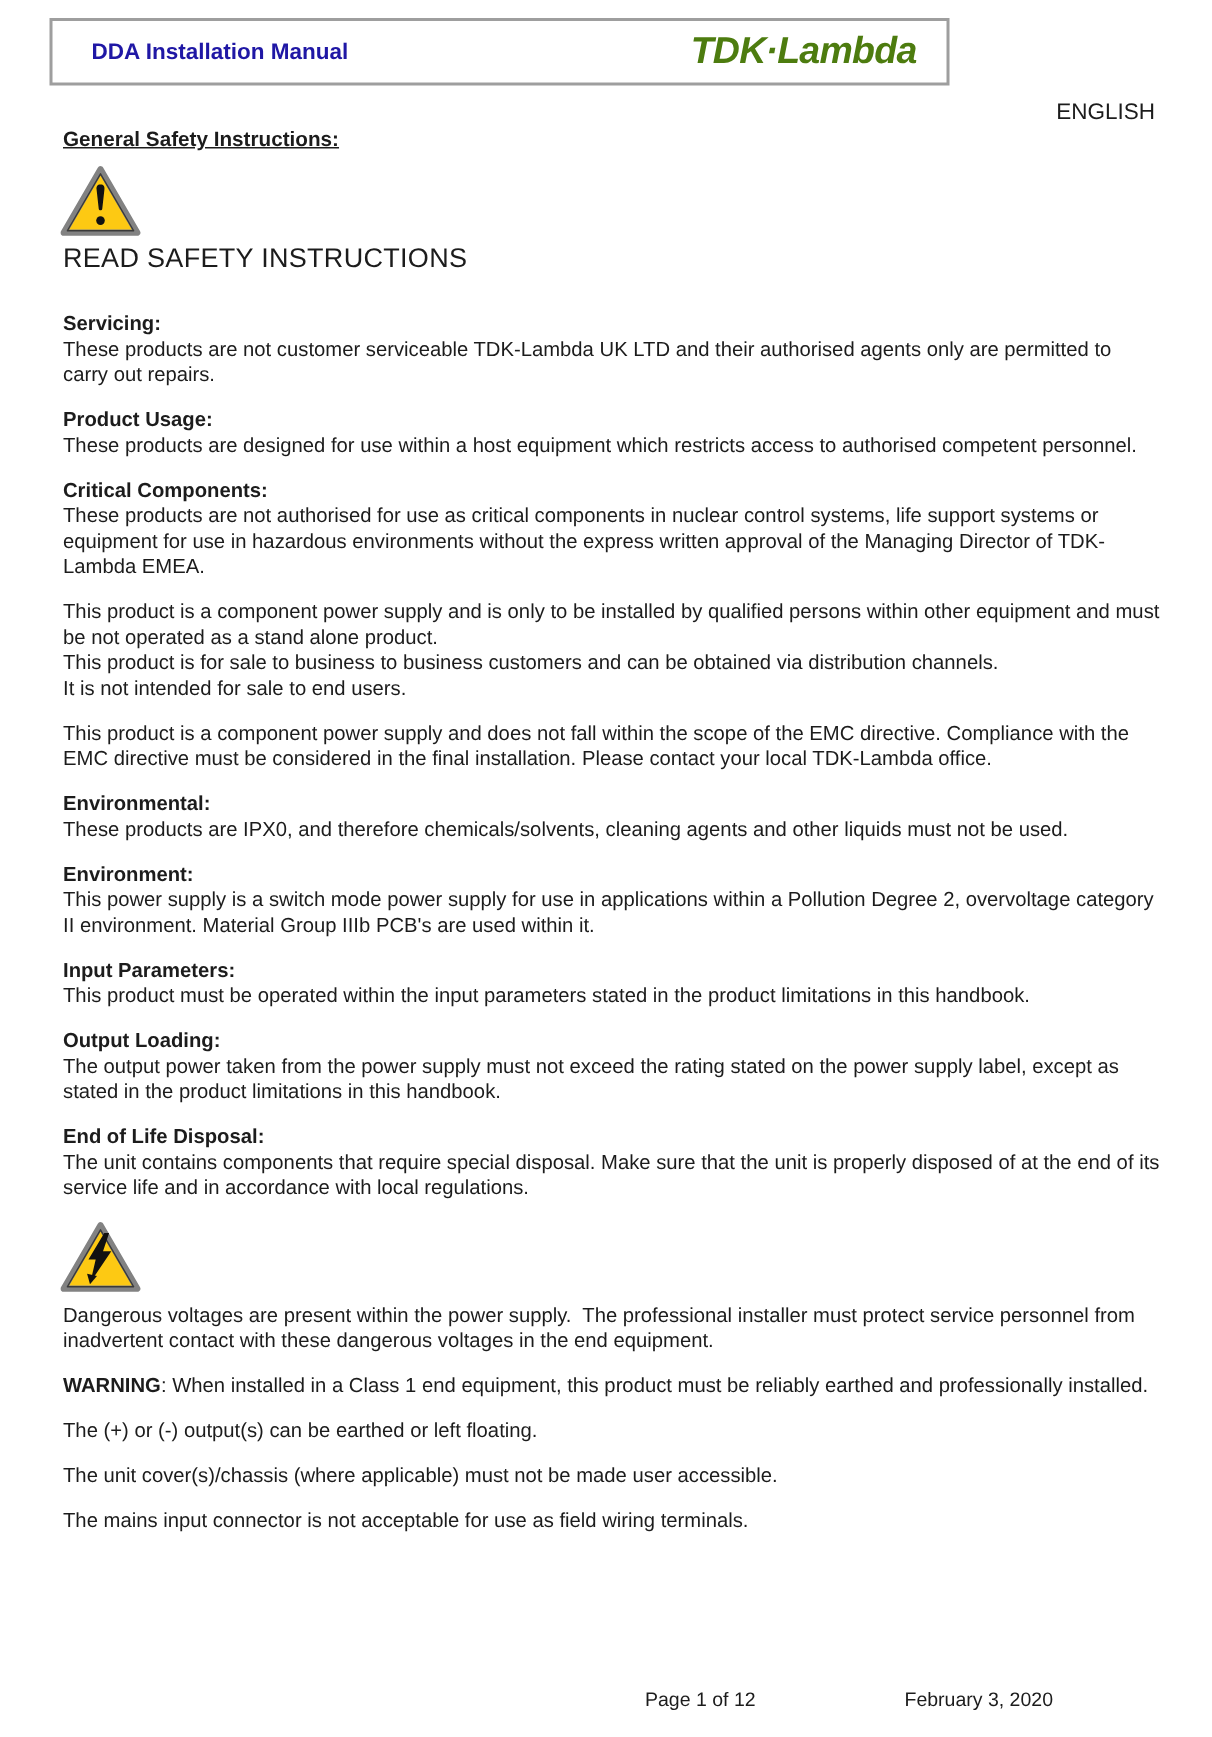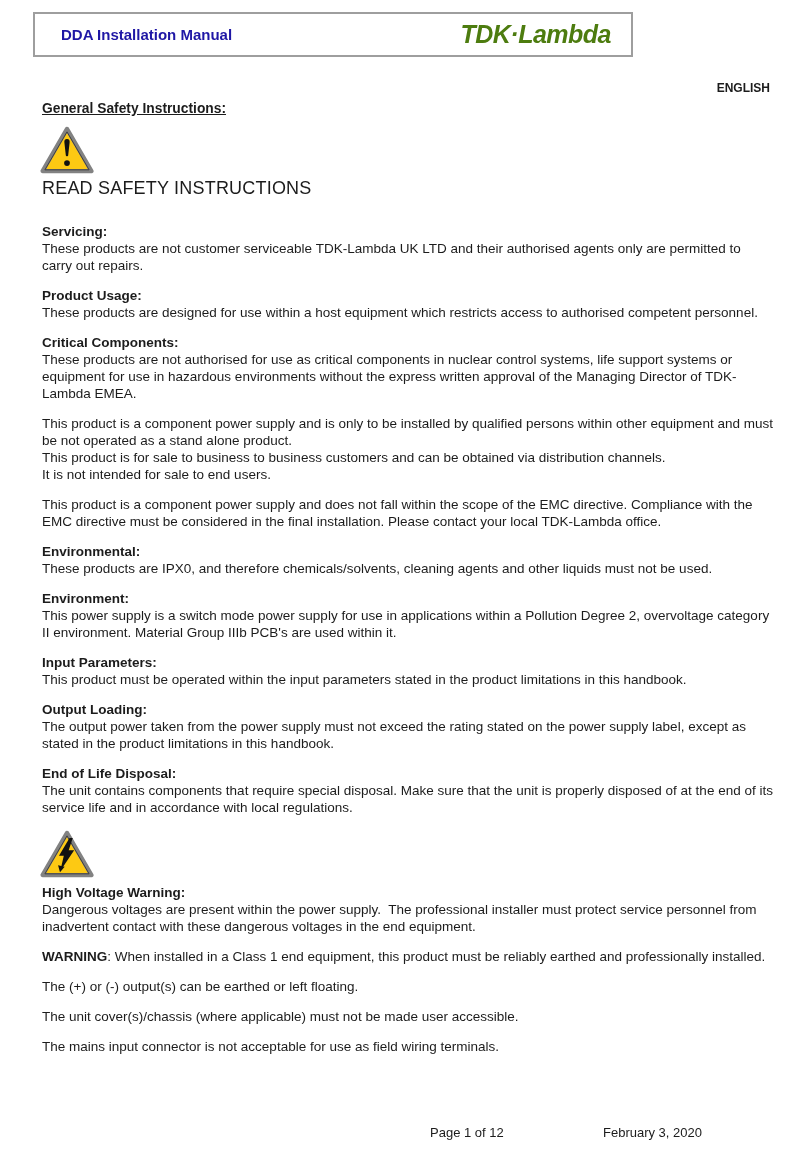--- a/index.html
+++ b/index.html
@@ -13,26 +13,26 @@
     position:absolute;top:12px;left:33px;width:600px;height:45px;
     border:2px solid #9e9e9e;box-sizing:border-box;
     display:flex;align-items:center;justify-content:space-between;
     padding:0 20px 0 26px;background:#ffffff;
   }
   .header-title{font-weight:bold;font-size:15px;}
   .header-logo{
     font-weight:bold;font-style:italic;font-size:25px;letter-spacing:-0.5px;
   }
   .english-label{
-    position:absolute;top:80px;right:38px;font-weight:bold;font-size:12px;
+    position:absolute;top:66px;right:38px;font-weight:normal;font-size:15px;
   }
   
   .content{position:absolute;top:84px;left:42px;width:732px;}
   .main-heading{
-    font-weight:bold;text-decoration:underline;margin:16px 0 8px 0;font-size:13.8px;
+    font-weight:bold;text-decoration:underline;margin:0 0 8px 0;font-size:13.8px;
   }
   .icon-wrap{margin:4px 0 5px -2px;width:56px;height:50px;}
   .icon-wrap svg{display:block;}
   .caption{margin:0 0 26px 0;font-size:18px;letter-spacing:0.2px;}
   .block{margin:0 0 13px 0;}
   .heading{font-weight:bold;}
   .line{min-height:17px;}
   
   .footer{position:absolute;top:1124px;left:0;width:740px;height:20px;font-size:13px;}
   .footer-page{position:absolute;left:430px;top:0;}
@@ -102,21 +102,20 @@
       </div>
       <div class="icon-wrap">
         <svg width="54" height="50" viewBox="0 0 64 58">
           <path d="M32 4 L61 54 H3 Z" fill="#fdc913" stroke="#828282" stroke-width="5" stroke-linejoin="round"></path>
           <path d="M32 7.5 L58.2 52.5 H5.8 Z" fill="none" stroke="#3a3a3a" stroke-width="1.1" stroke-linejoin="round"></path>
           <polygon points="35,10 22.5,31 28.2,31 24,49 40.5,24.5 34,24.5 38.8,10" fill="#111"></polygon>
           <polygon points="23.7,50.5 29.2,44 21.4,42.2" fill="#111"></polygon>
         </svg>
       </div>
       <div class="block">
-        <div class="heading">High Voltage Warning:</div>
         <div class="line">Dangerous voltages are present within the power supply.&nbsp; The professional installer must protect service personnel from inadvertent contact with these dangerous voltages in the end equipment.</div>
       </div>
       <div class="block">
         <div class="line"><b>WARNING</b>: When installed in a Class 1 end equipment, this product must be reliably earthed and professionally installed.</div>
       </div>
       <div class="block">
         <div class="line">The (+) or (-) output(s) can be earthed or left floating.</div>
       </div>
       <div class="block">
         <div class="line">The unit cover(s)/chassis (where applicable) must not be made user accessible.</div>

